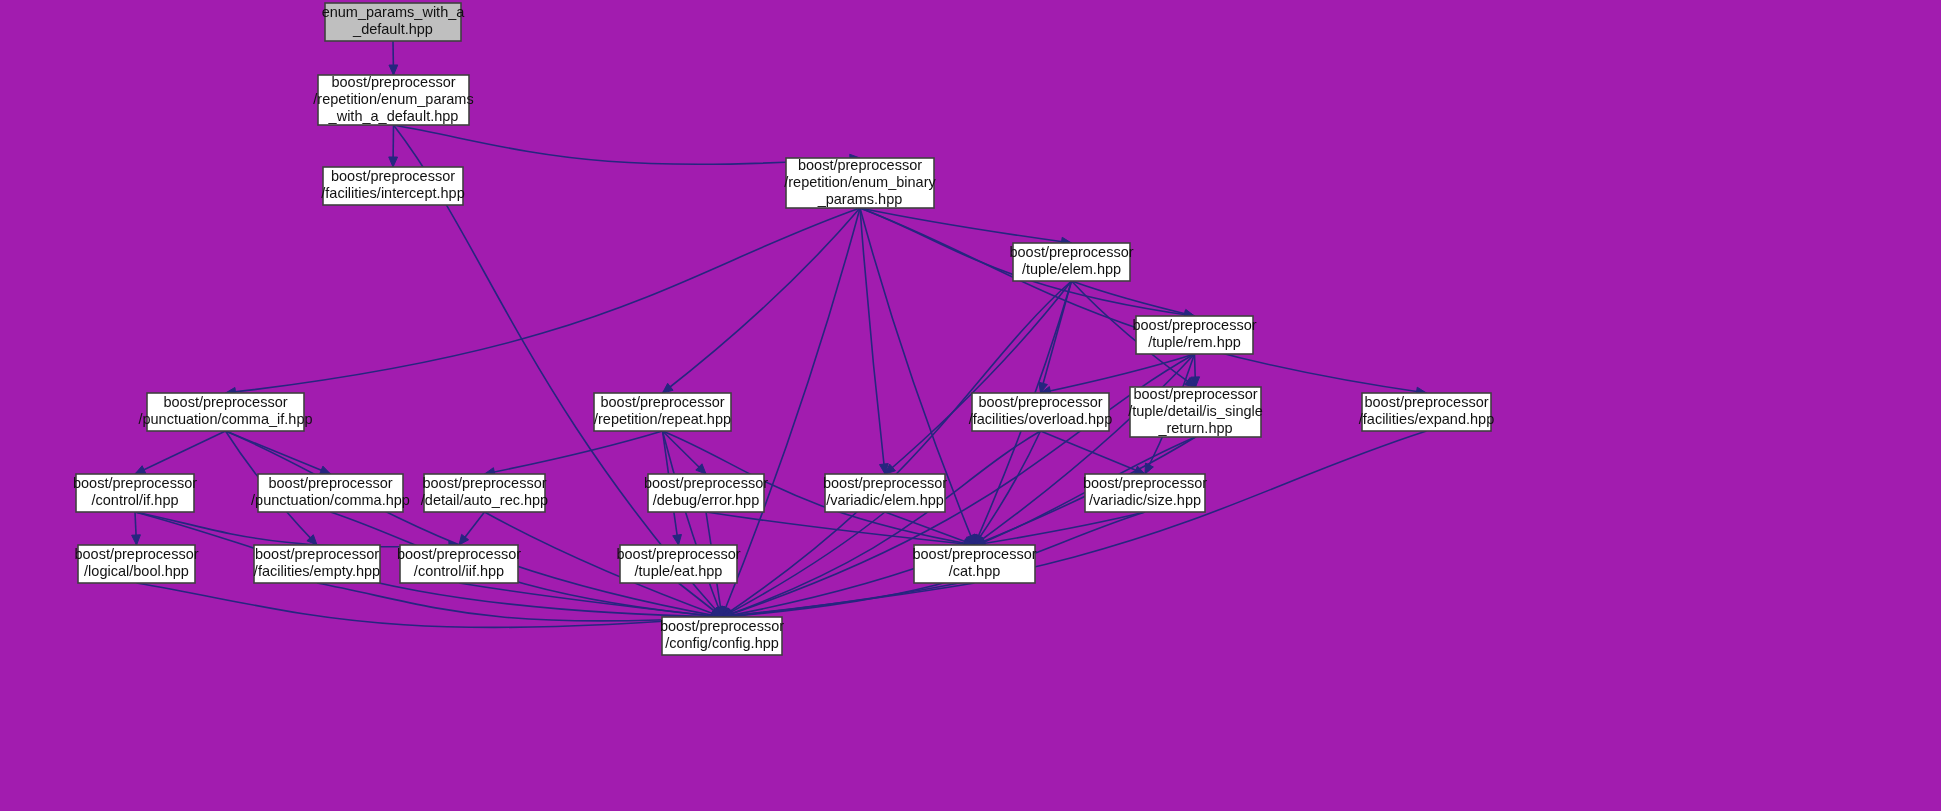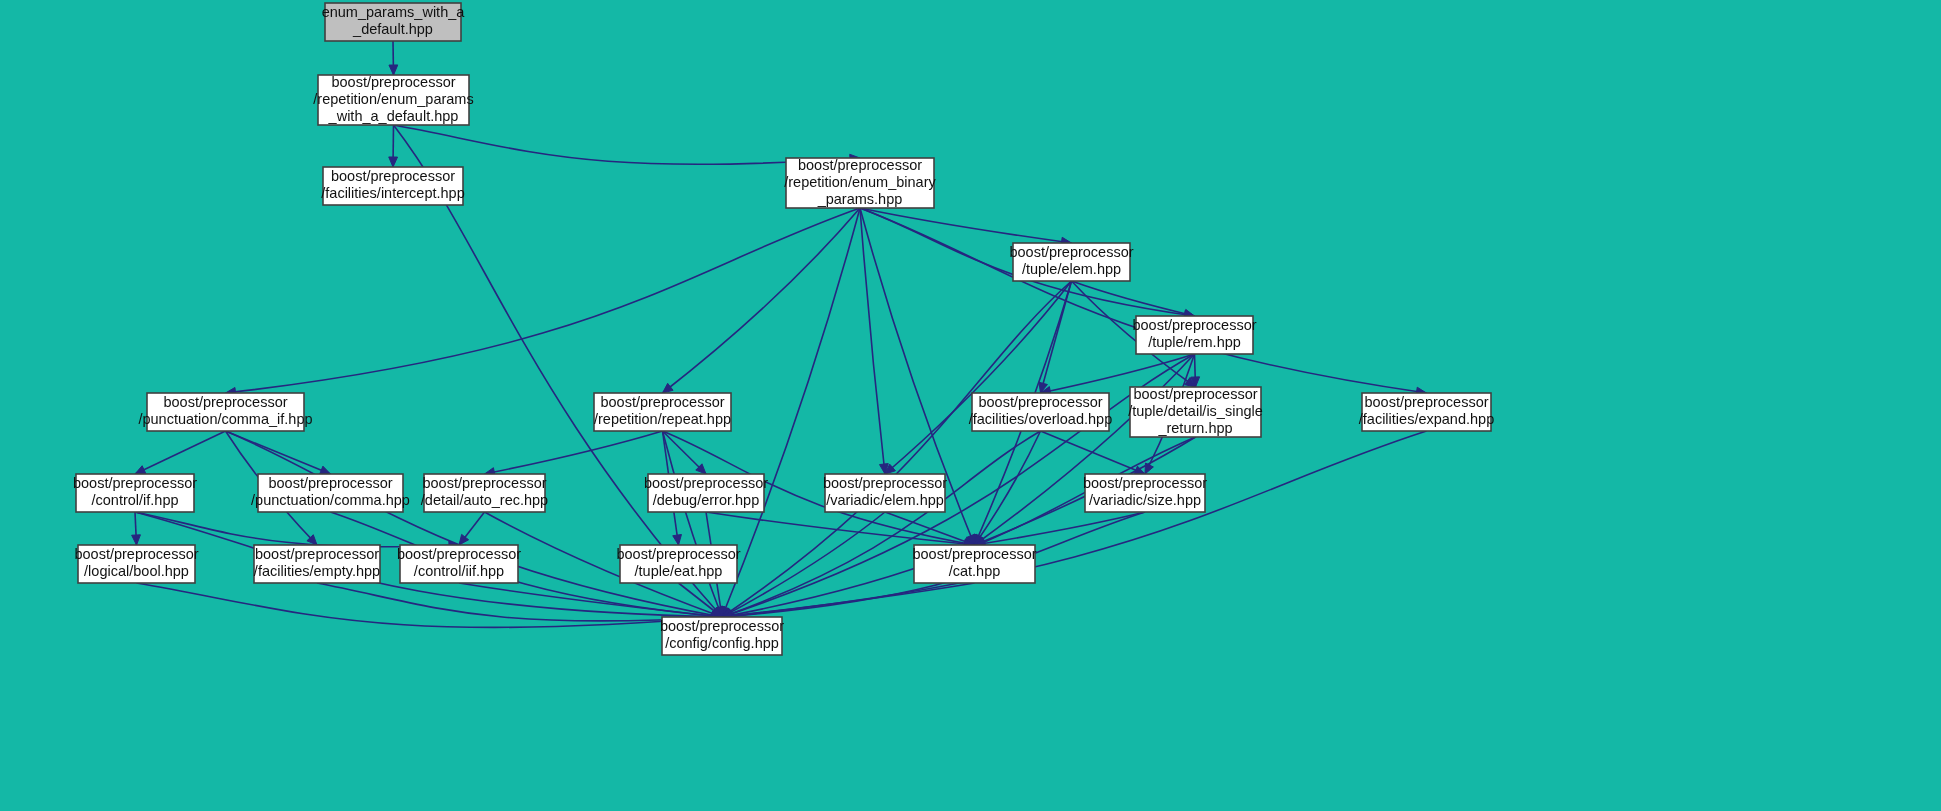--- a/index.html
+++ b/index.html
@@ -4,21 +4,21 @@
 <style>
   html, body {
     margin: 0;
     padding: 0;
     background: #ffffff;
   }
   #graph-root {
     position: relative;
     width: 1941px;
     height: 811px;
-    background: #14b8a6;
+    background: #a21caf;
     font-family: "Liberation Sans", sans-serif;
     overflow: hidden;
   }
   svg#graph-canvas {
     position: absolute;
     left: 0;
     top: 0;
     width: 1941px;
     height: 811px;
     display: block;

